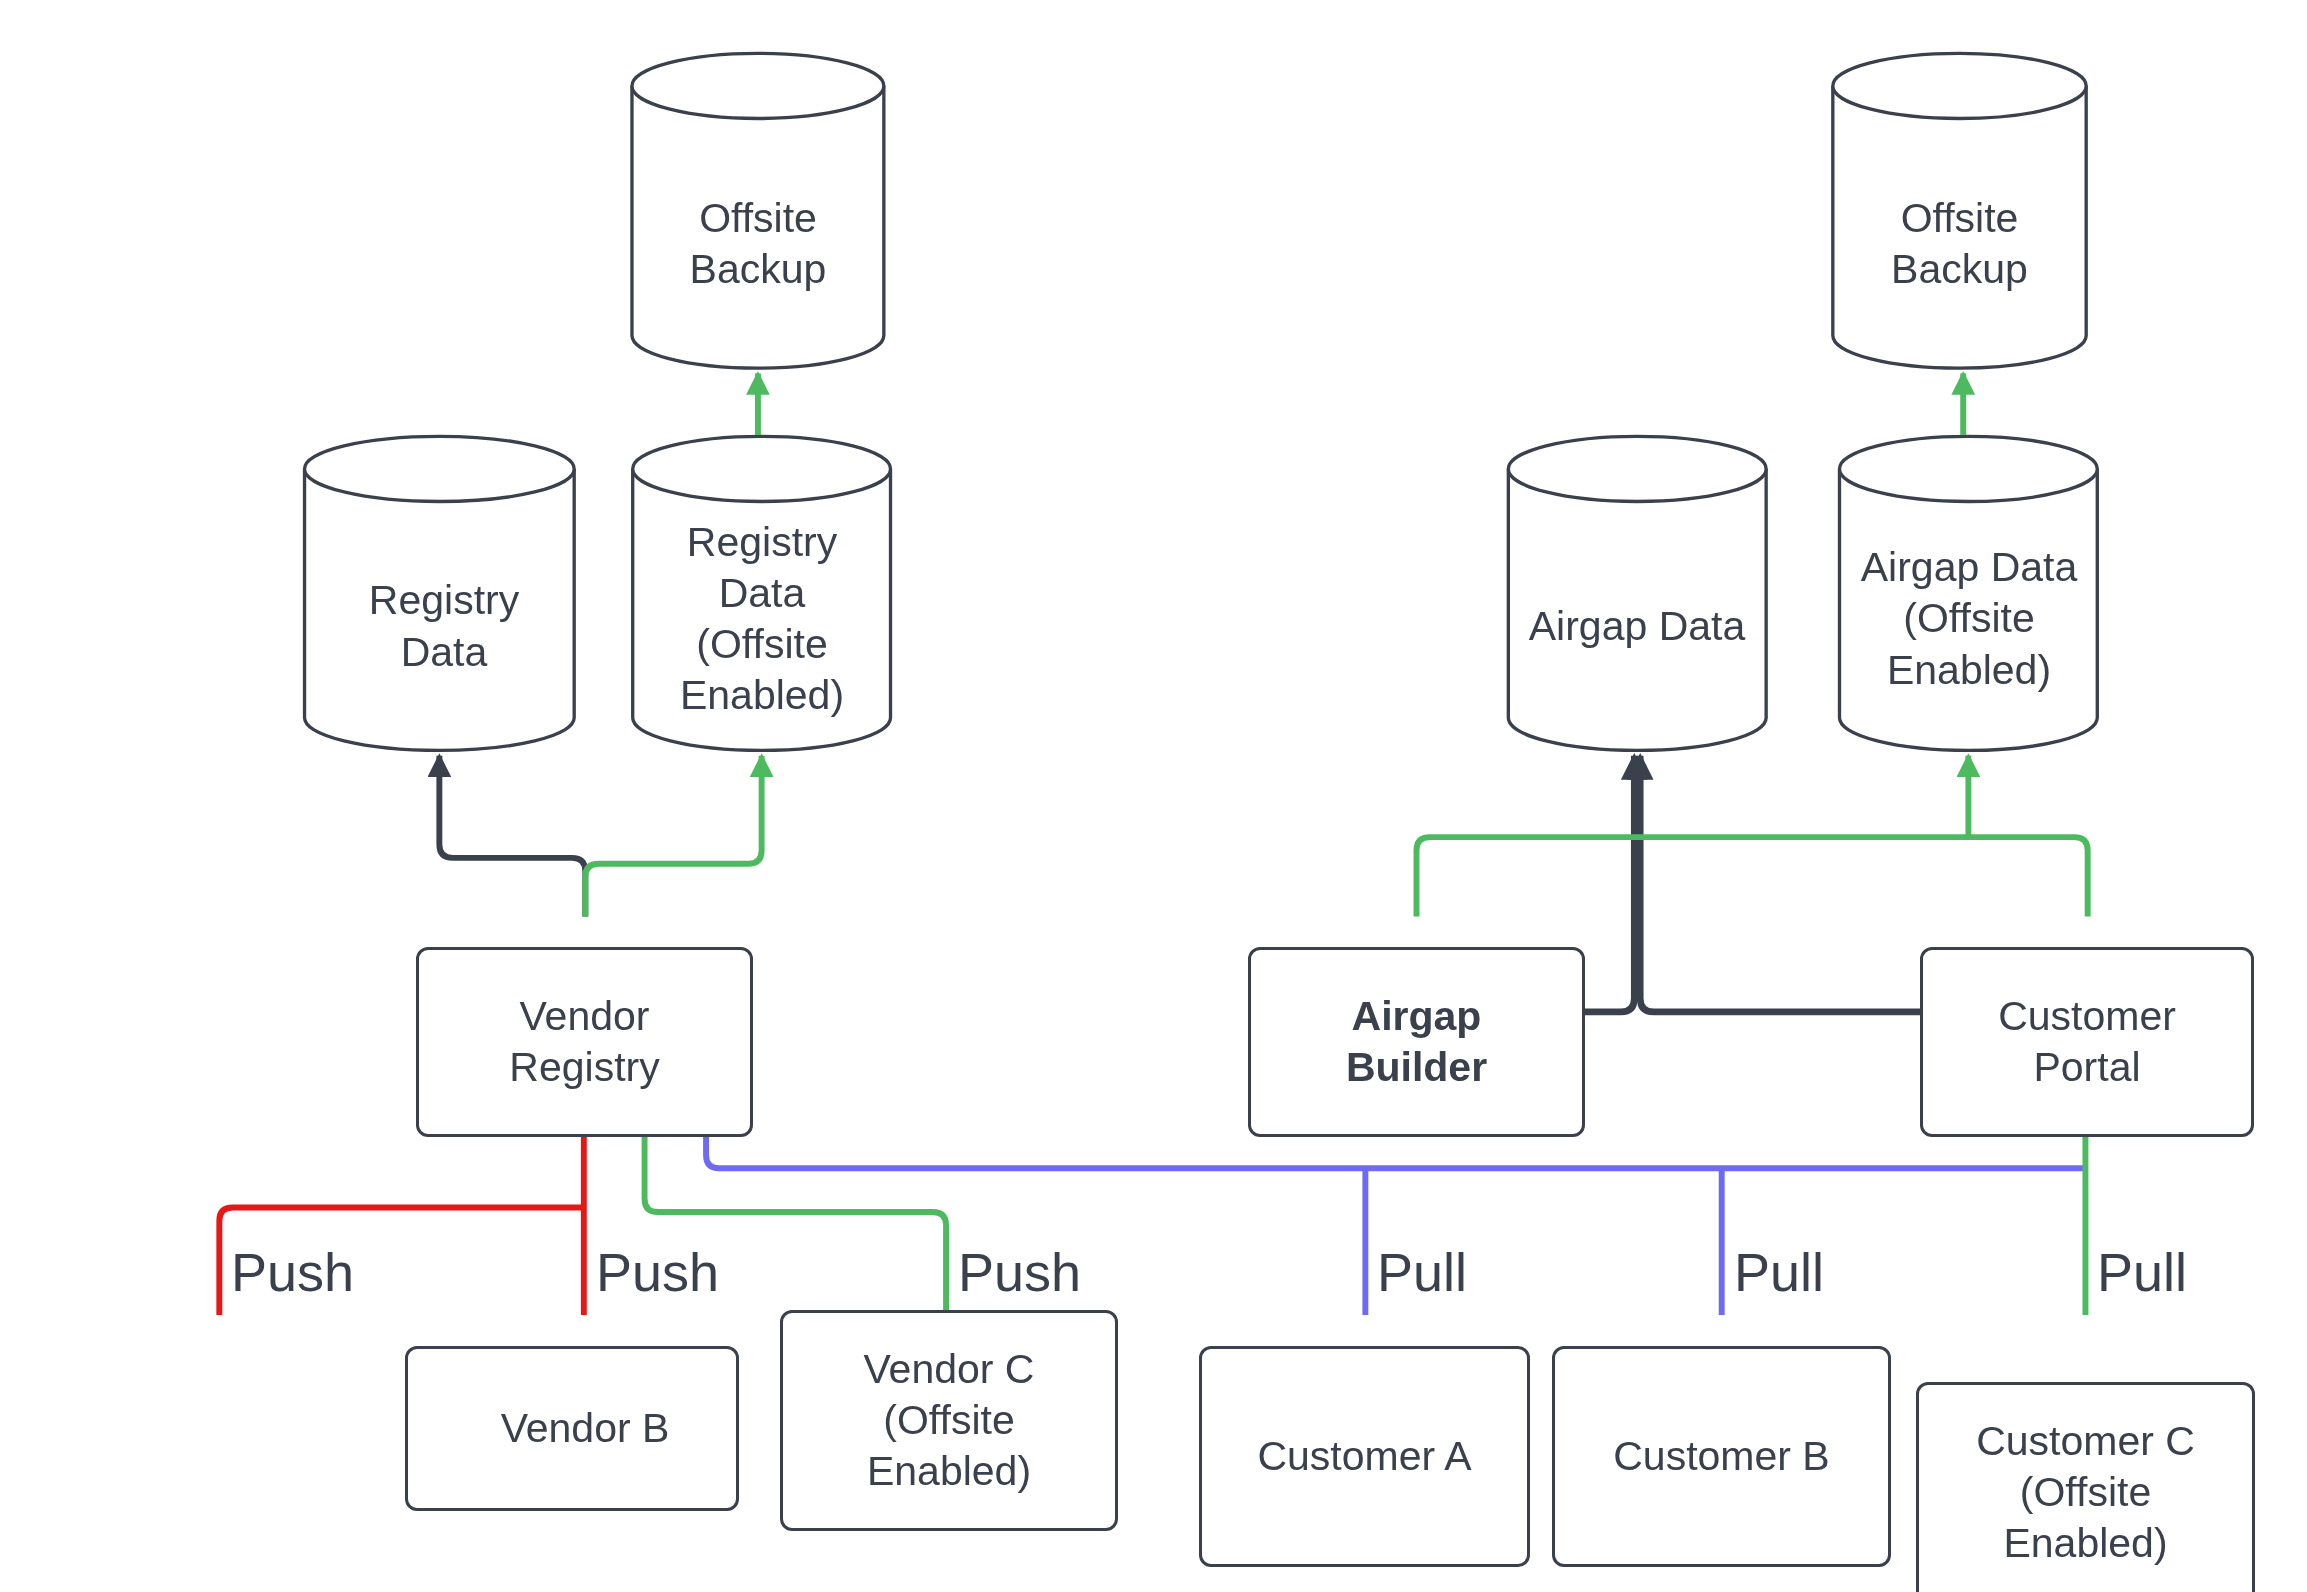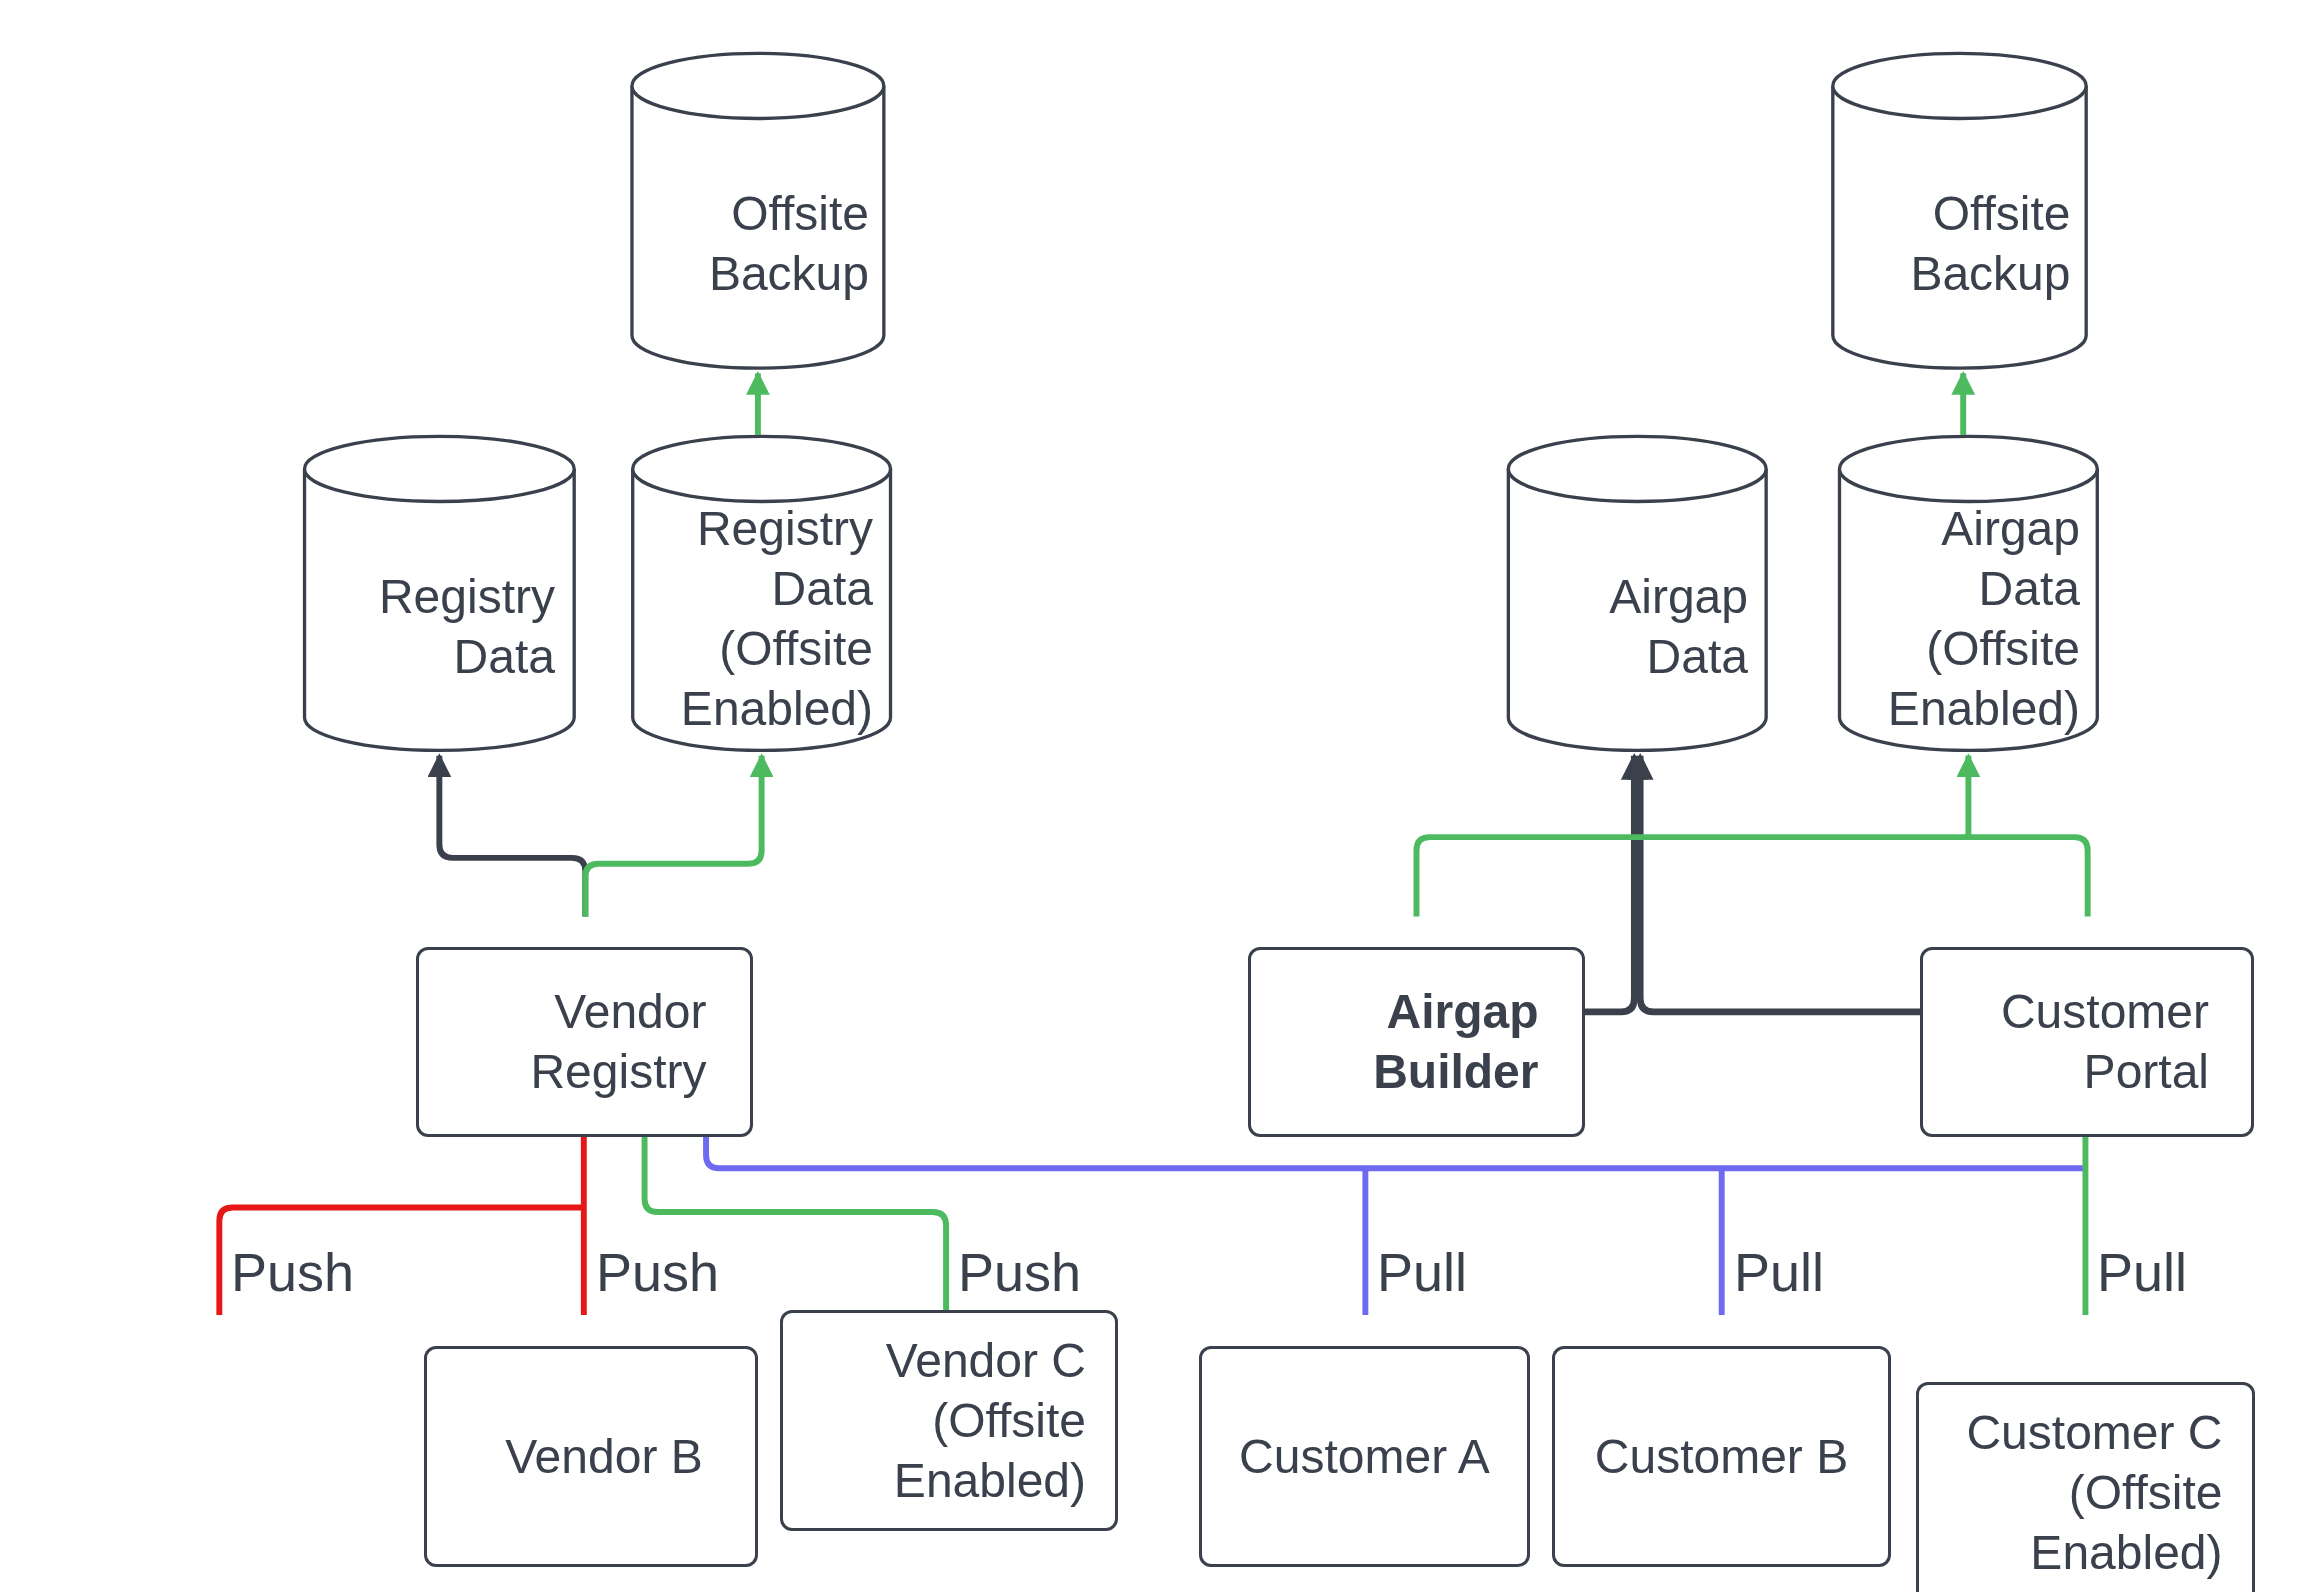--- a/index.html
+++ b/index.html
@@ -23,21 +23,21 @@
     position:absolute;
     border:3px solid var(--ink);
     border-radius:12px;
     background:#fff;
     display:flex;align-items:center;justify-content:center;
     box-sizing:border-box;
     z-index:2;
     margin-top:31px;
   }
   .label{
-    font-size:48px;line-height:1.25;text-align:right;
+    font-size:41px;line-height:1.25;text-align:center;
     color:var(--ink);
   }
   .cyl-label{
     position:absolute;display:flex;align-items:center;justify-content:center;
     z-index:3;pointer-events:none;
   }
   .cyl-label .label{max-width:222px;}
   .node .label{max-width:244px;}
   .node.wide .label{max-width:274px;}
   .edge-label{
@@ -145,21 +145,21 @@
   <div class="node" style="left:416px;top:916px;width:337px;height:190px;">
     <div class="label">Vendor Registry</div>
   </div>
   <div class="node" style="left:1248px;top:916px;width:337px;height:190px;font-weight:bold;">
     <div class="label">Airgap Builder</div>
   </div>
   <div class="node" style="left:1920px;top:916px;width:334px;height:190px;">
     <div class="label">Customer Portal</div>
   </div>
 
-  <div class="node wide" style="left:424px;top:1315px;width:334px;height:221px;padding-left:26px;">
+  <div class="node wide" style="left:405px;top:1315px;width:334px;height:165px;padding-left:26px;">
     <div class="label">Vendor B</div>
   </div>
   <div class="node wide" style="left:780px;top:1279px;width:338px;height:221px;">
     <div class="label">Vendor C (Offsite Enabled)</div>
   </div>
   <div class="node wide" style="left:1199px;top:1315px;width:331px;height:221px;">
     <div class="label">Customer A</div>
   </div>
   <div class="node wide" style="left:1552px;top:1315px;width:339px;height:221px;">
     <div class="label">Customer B</div>

